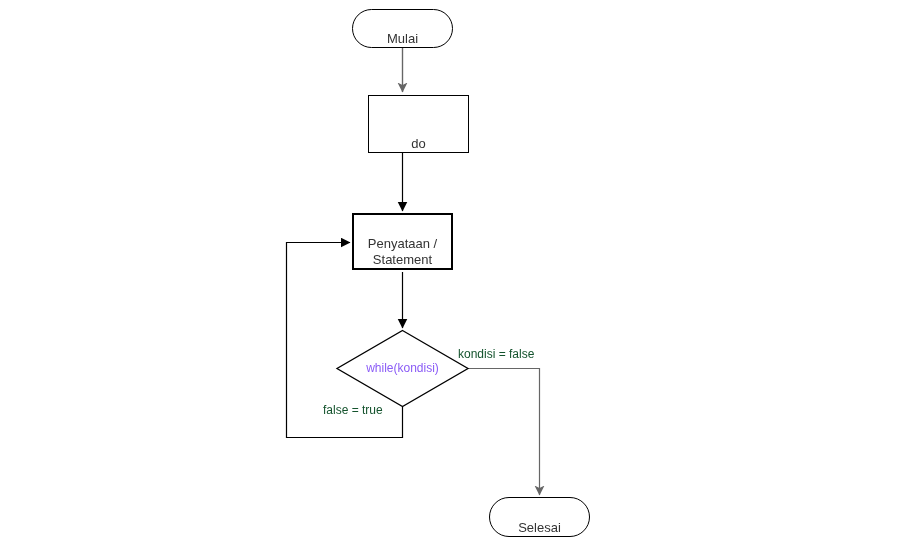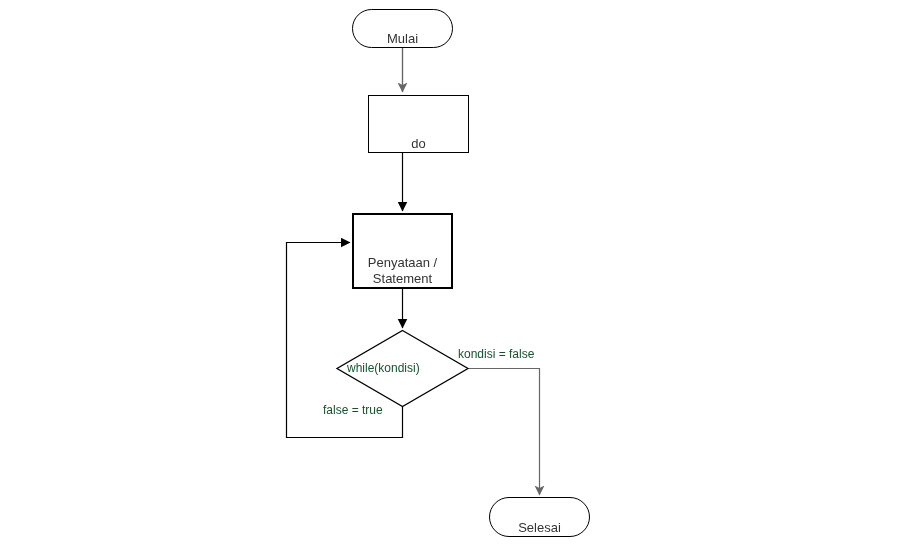--- a/index.html
+++ b/index.html
@@ -33,37 +33,38 @@
     line-height: 1.25;
   }
   .stadium { border-radius: 20px; }
   .rect { border-radius: 0; }
   .thick { border-width: 2px; }
   .diamond-label {
     position: absolute;
     box-sizing: border-box;
     display: flex;
     align-items: center;
+    justify-content: center;
     font-size: 12px;
-    color: #14532d;
+    color: #8b5cf6;
     text-align: center;
     background: transparent;
   }
   .multiline { white-space: pre-line; }
   .edge-label {
     position: absolute;
     font-size: 12px;
     color: #14532d;
     background: transparent;
     white-space: nowrap;
   }
   
   .n-start     { left: 352px; top: 9px;   width: 101px; height: 39px; }
   .n-do        { left: 352px; top: 95px;  width: 101px; height: 58px; margin-left: 16px; }
-  .n-statement { left: 352px; top: 213px; width: 101px; height: 76px; }
+  .n-statement { left: 352px; top: 213px; width: 101px; height: 57px; }
   .n-end       { left: 489px; top: 497px; width: 101px; height: 40px; }
   .n-decision  { left: 347px; top: 352px; width: 111px; height: 32px; }
   .l-false     { left: 458px; top: 347px; }
   .l-true      { left: 323px; top: 403px; }
 </style>
 </head>
 <body>
 
 <div class="canvas">
 

